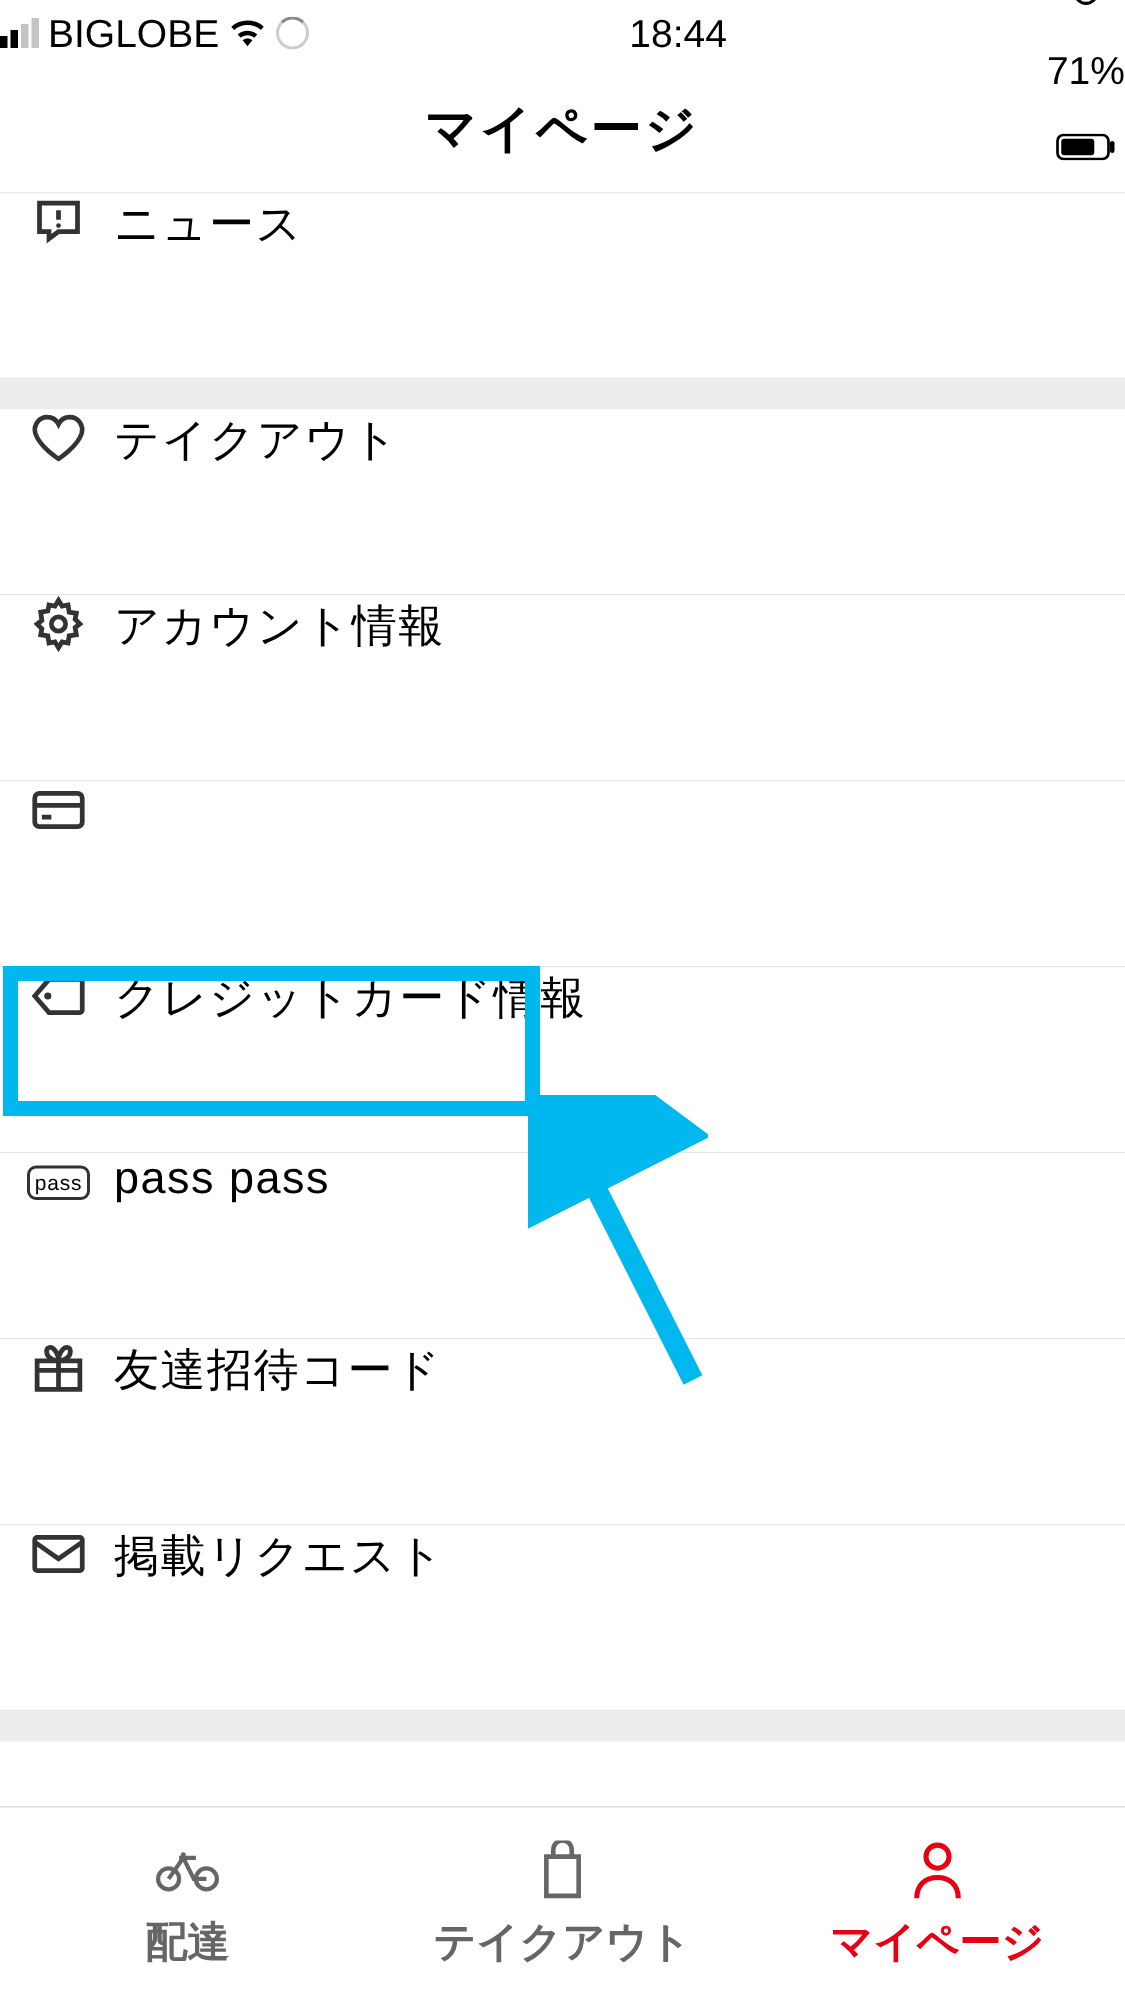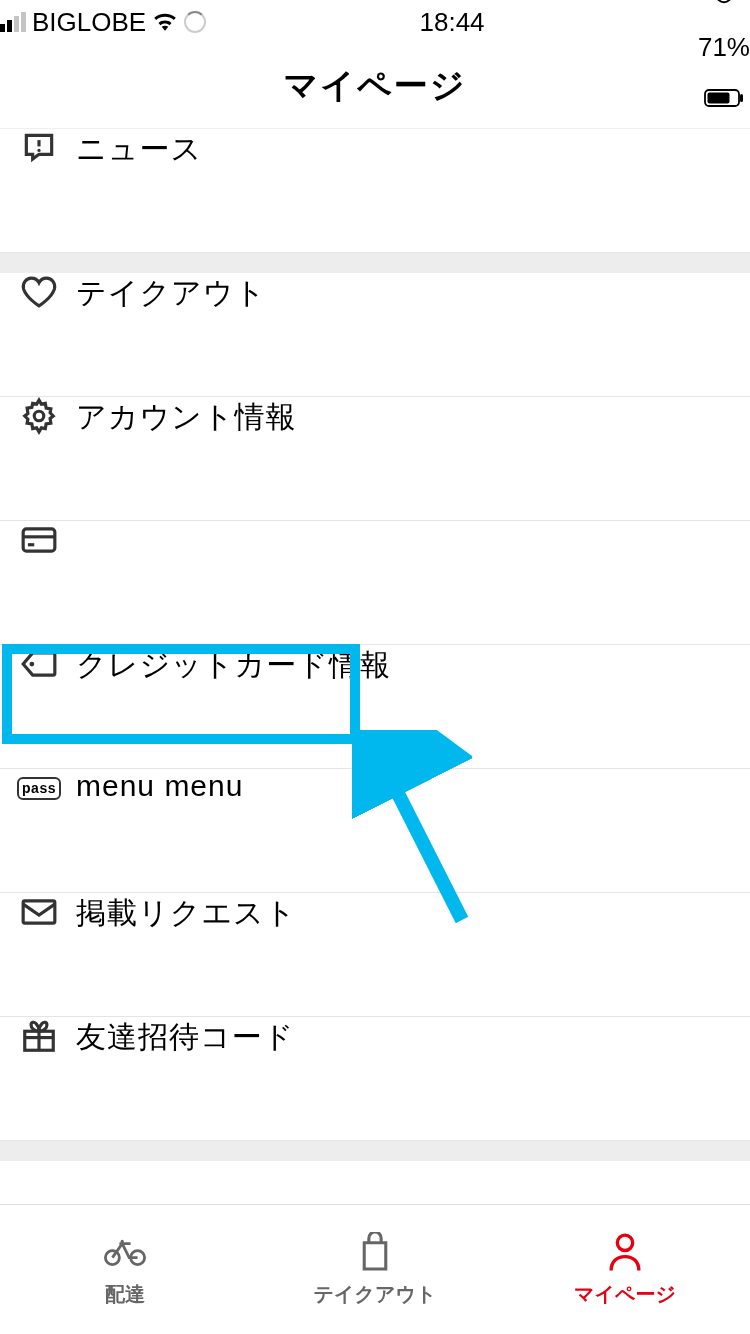--- a/index.html
+++ b/index.html
@@ -84,37 +84,37 @@
     }
     .tab {
       flex: 1;
       display: flex;
       flex-direction: column;
       align-items: center;
       justify-content: center;
       gap: 8px;
     }
     .tab .tab-icon { width: 42px; height: 42px; display:flex; align-items:center; justify-content:center; }
-    .tab .tab-label { font-size: 20px; font-weight: 600; color: #666; }
+    .tab .tab-label { font-size: 28px; font-weight: 600; color: #666; }
     .tab.active .tab-label { color: #e60012; }
     .spinner {
       width: 22px; height: 22px;
       border: 2px solid #ccc;
       border-top-color: #888;
       border-radius: 50%;
     }
     .content-area {
       height: calc(1334px - 44px - 85px - 130px);
       overflow: hidden;
     }
     .pass-badge {
       border: 2.5px solid #333;
       border-radius: 6px;
       font-size: 14px;
-      font-weight: 700;
+      font-weight: 400;
       padding: 2px 3px 3px 3px;
       line-height: 1;
       letter-spacing: 0.5px;
     }
   </style>
 </head>
 <body>
 
 <div class="status-bar">
   <div class="status-left">
@@ -211,43 +211,43 @@
           <circle cx="7.5" cy="9" r="1.5" fill="#333" stroke="none"></circle>
         </svg>
     </span>
     <span class="label">クレジットカード情報</span>
   </div>
 
   <div class="list-item">
     <span class="icon">
       <span class="pass-badge">pass</span>
     </span>
-    <span class="label">menu menu</span>
-  </div>
-
-  <div class="list-item">
-    <span class="icon">
-      <svg width="38" height="30" viewBox="0 0 24 18" fill="none" stroke="#333" stroke-width="2">
-          <rect x="2" y="2" width="20" height="14" rx="1"></rect>
-          <path d="M2 4l10 7 10-7"></path>
-        </svg>
-    </span>
-    <span class="label">掲載リクエスト</span>
+    <span class="label">pass pass</span>
   </div>
 
   <div class="list-item">
     <span class="icon">
       <svg width="38" height="38" viewBox="0 0 24 24" fill="none" stroke="#333" stroke-width="2">
           <rect x="3" y="9" width="18" height="12"></rect>
           <line x1="3" y1="13" x2="21" y2="13"></line>
           <line x1="12" y1="9" x2="12" y2="21"></line>
           <path d="M12 9c-3 0-5-2-5-4s2-2 3-1 2 3 2 5zM12 9c3 0 5-2 5-4s-2-2-3-1-2 3-2 5z"></path>
         </svg>
     </span>
     <span class="label">友達招待コード</span>
+  </div>
+
+  <div class="list-item">
+    <span class="icon">
+      <svg width="38" height="30" viewBox="0 0 24 18" fill="none" stroke="#333" stroke-width="2">
+          <rect x="2" y="2" width="20" height="14" rx="1"></rect>
+          <path d="M2 4l10 7 10-7"></path>
+        </svg>
+    </span>
+    <span class="label">掲載リクエスト</span>
   </div>
 
   <div class="section-gap"></div>
 
 </div>
 
 <div class="highlight-box"></div>
 <svg class="arrow" viewBox="0 0 120 200">
   <defs>
     <marker id="ah" markerWidth="12" markerHeight="12" refX="3" refY="6" orient="auto">

